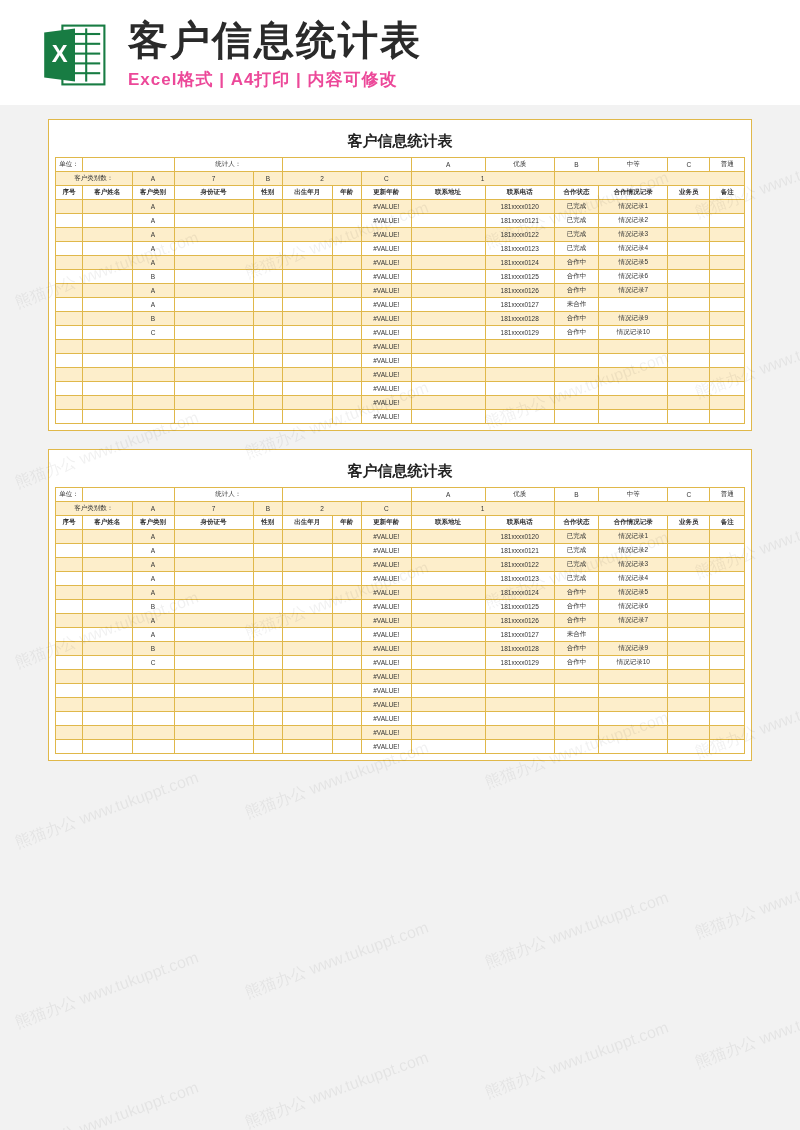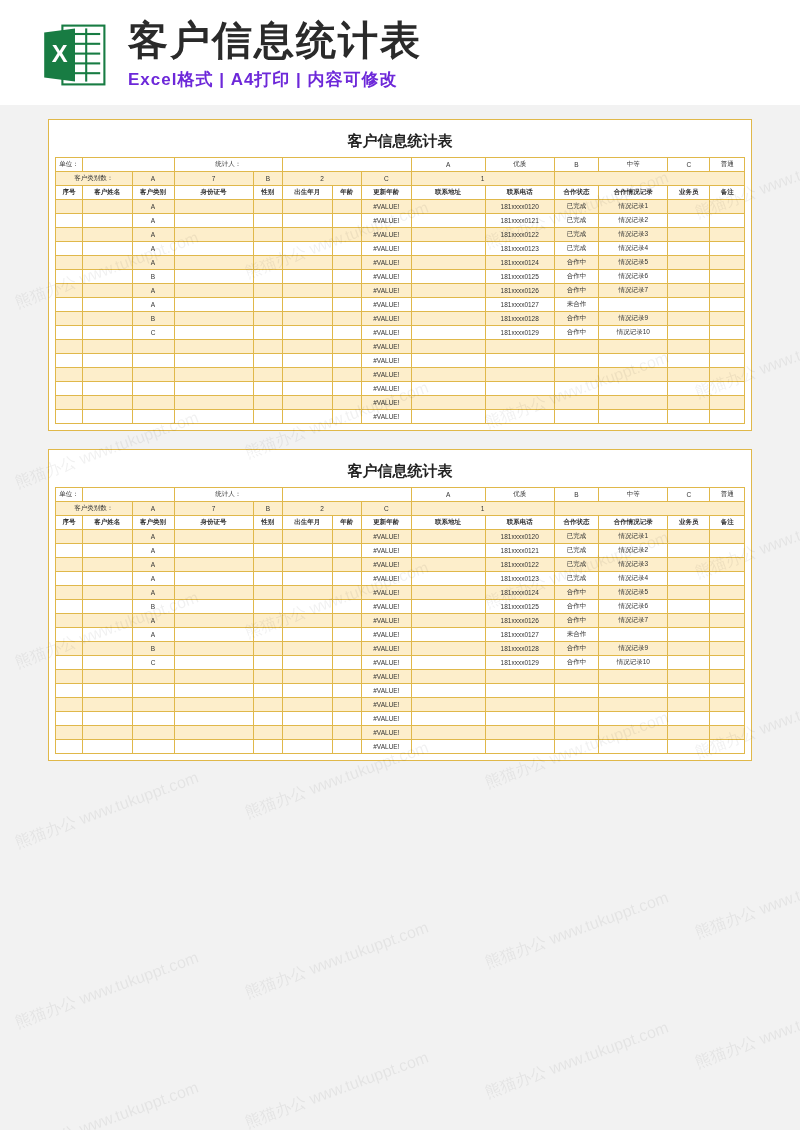--- a/index.html
+++ b/index.html
@@ -27,21 +27,21 @@
   .header-text { flex: 1; }
   .header-title {
     font-size: 40px;
     font-weight: 900;
     color: #2a2a2a;
     letter-spacing: 2px;
     line-height: 1.1;
   }
   .header-sub {
     font-size: 17px;
-    color: #6d28d9;
+    color: #ec4899;
     font-weight: 600;
     margin-top: 6px;
     letter-spacing: 1px;
   }
   .pages {
     padding: 14px 48px 20px 48px;
   }
   .page {
     background: #fff;
     border: 1px solid #e0b84a;

